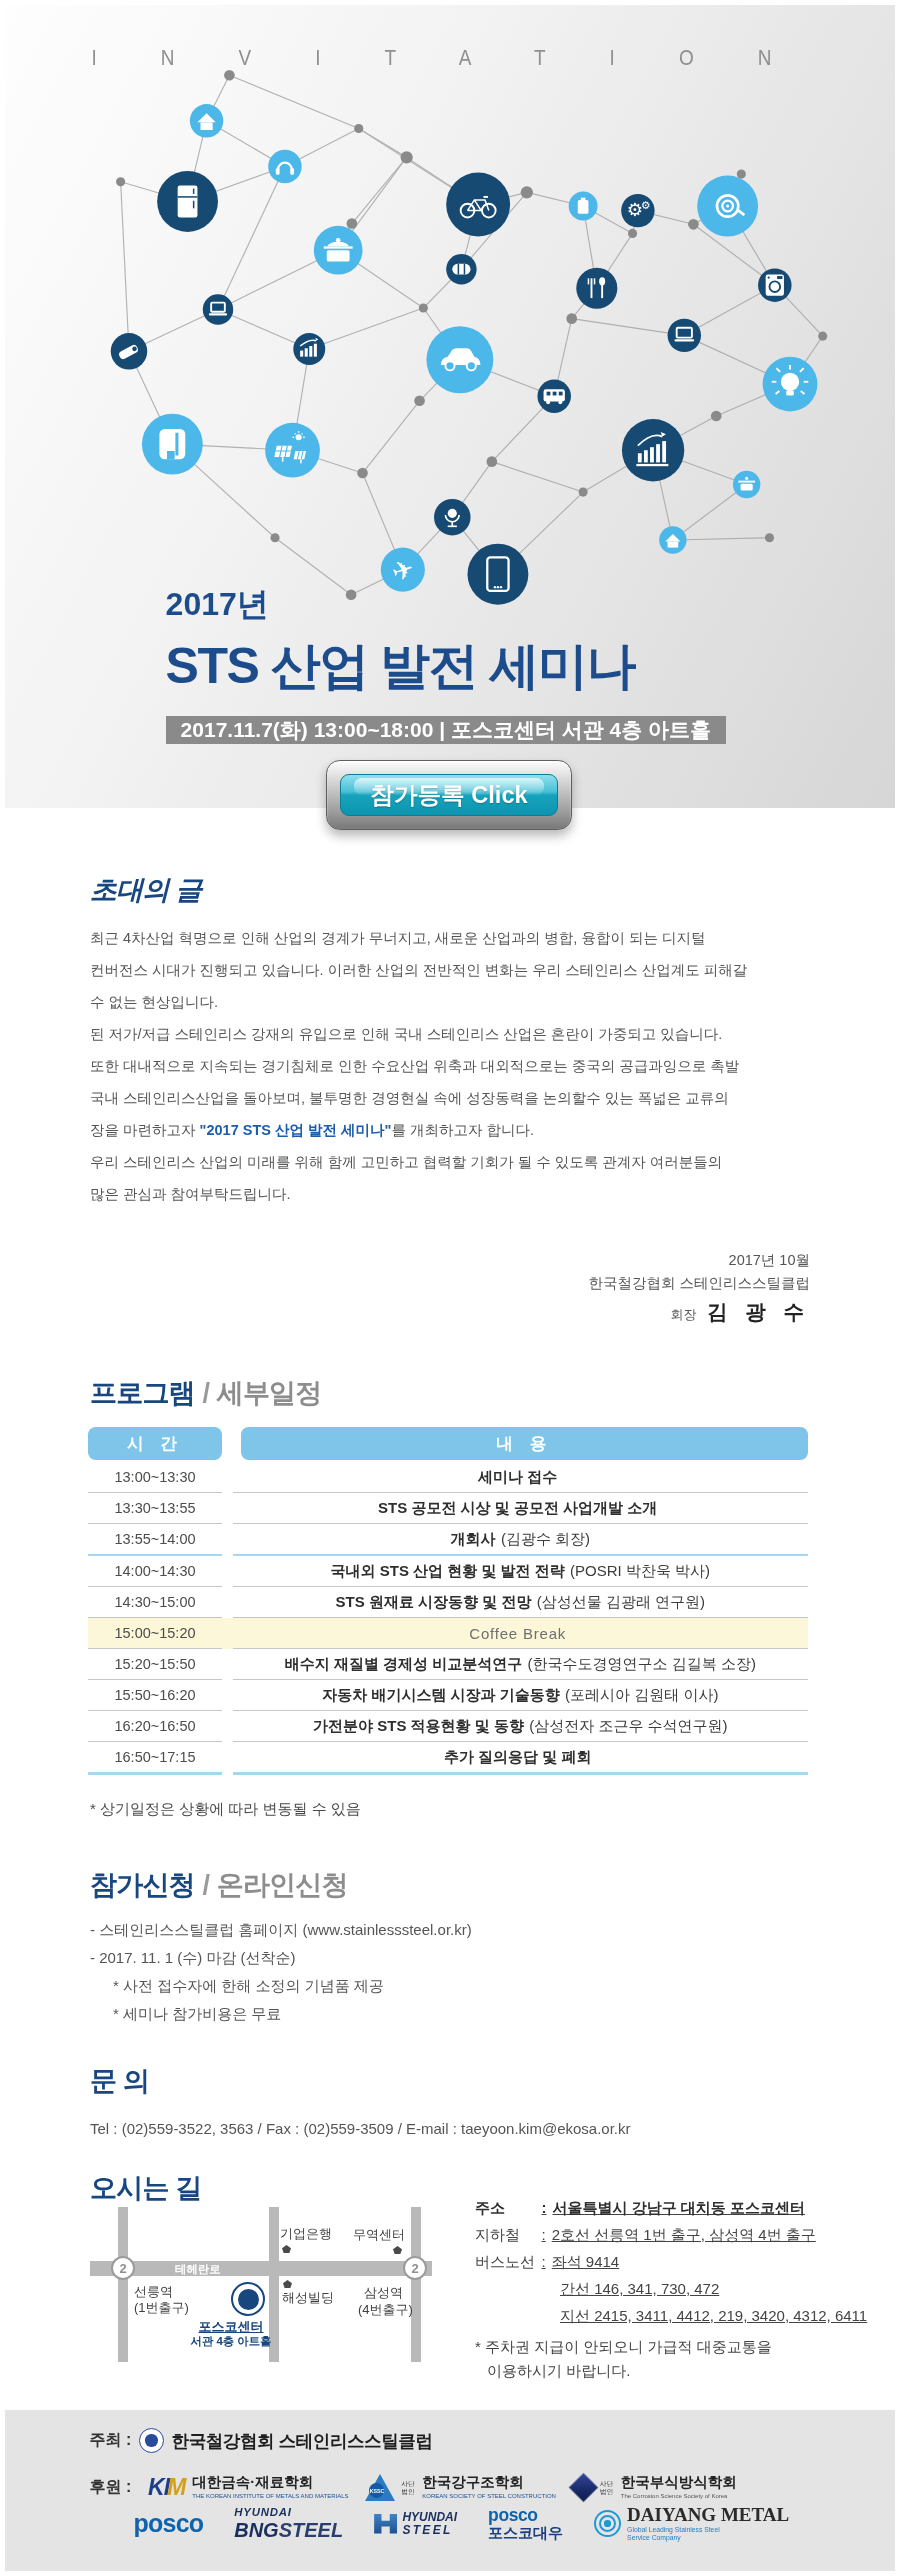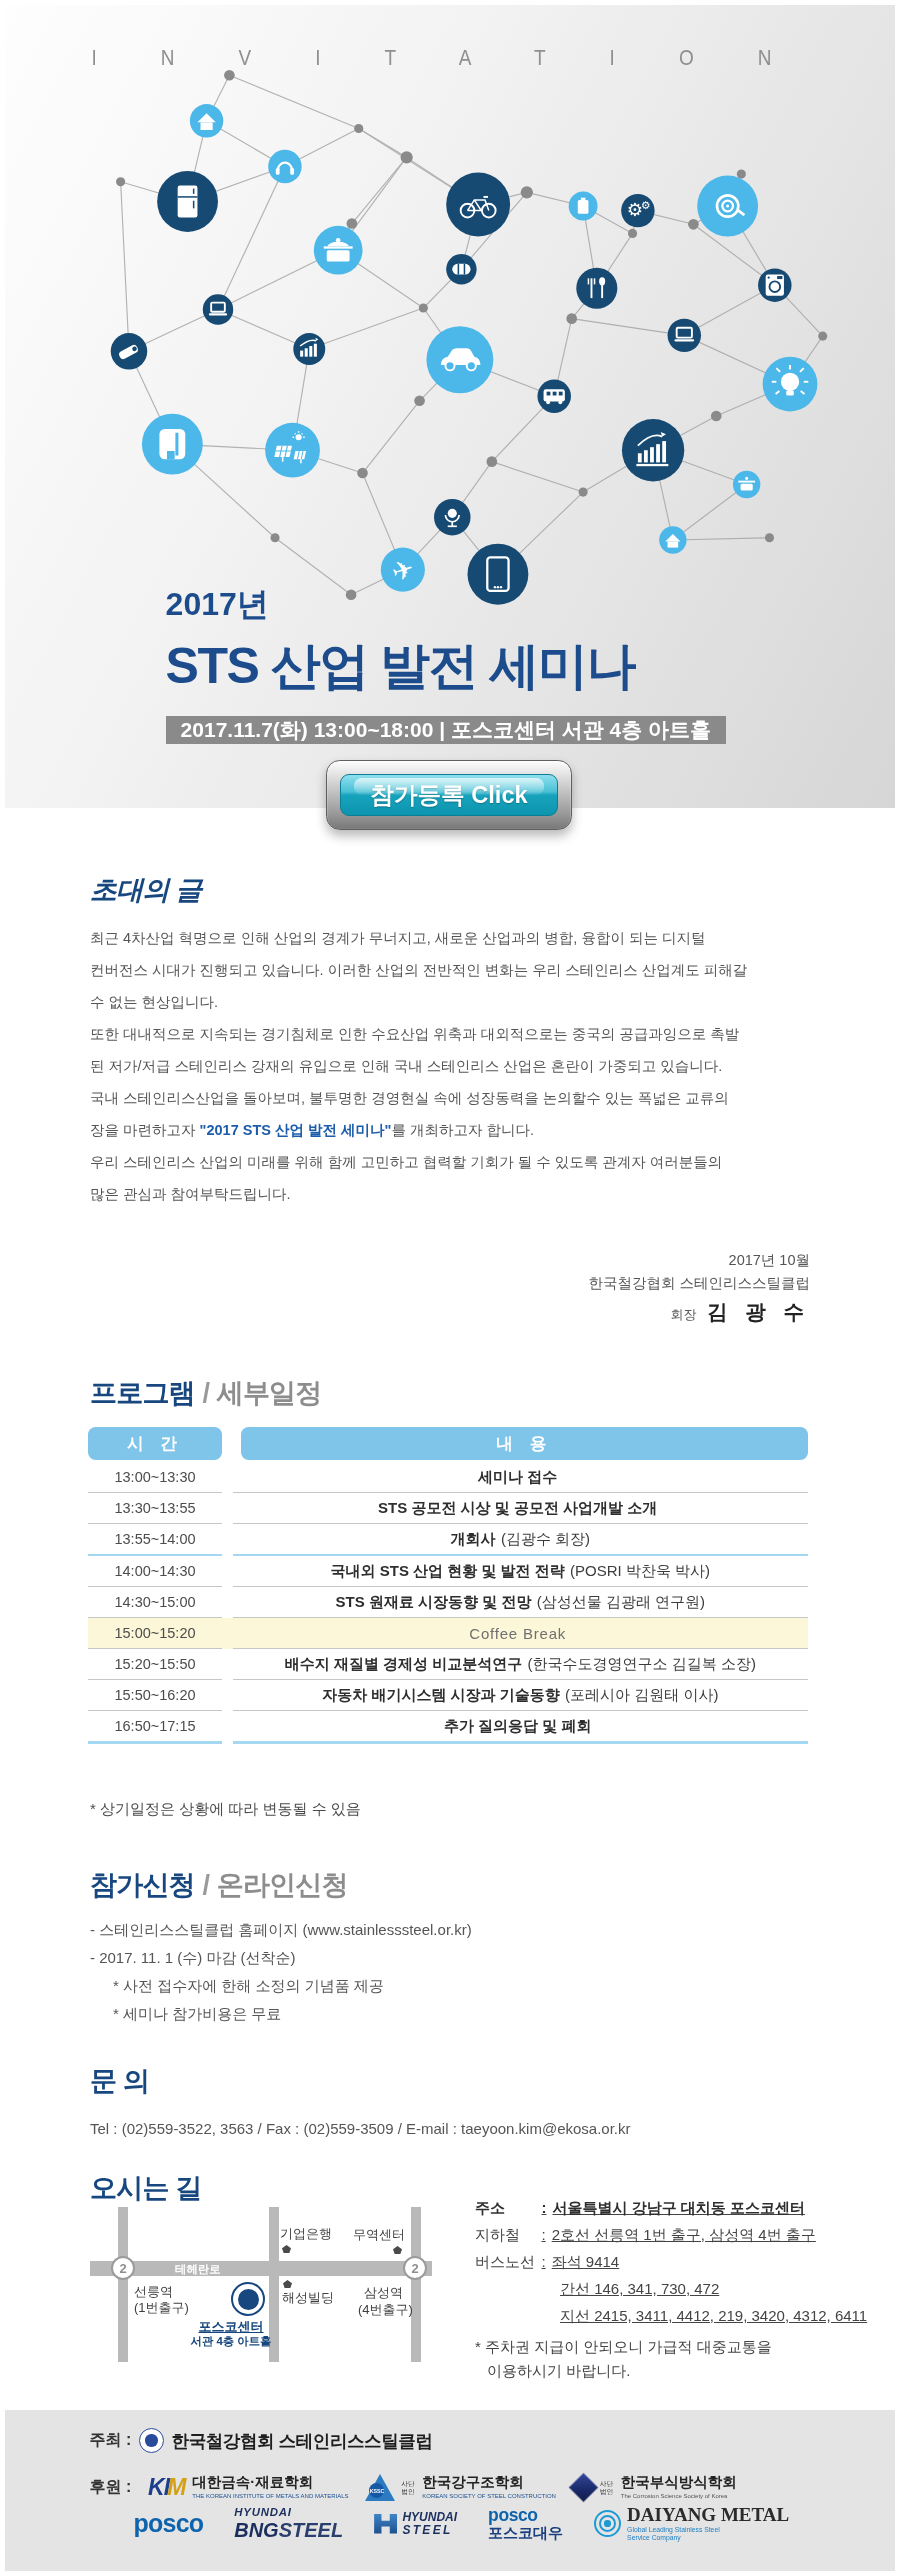--- a/index.html
+++ b/index.html
@@ -456,22 +456,22 @@
 
   <div class="reg-wrap">
     <div class="reg-btn">참가등록 Click</div>
   </div>
 
   <div class="sec-h" style="top:872px;font-style:italic;">초대의 글</div>
   <div class="invite-par">
     <div class="ln">최근 4차산업 혁명으로 인해 산업의 경계가 무너지고, 새로운 산업과의 병합, 융합이 되는 디지털</div>
     <div class="ln">컨버전스 시대가 진행되고 있습니다. 이러한 산업의 전반적인 변화는 우리 스테인리스 산업계도 피해갈</div>
     <div class="ln">수 없는 현상입니다.</div>
+    <div class="ln">된 저가/저급 스테인리스 강재의 유입으로 인해 국내 스테인리스 산업은 혼란이 가중되고 있습니다.</div>
     <div class="ln">또한 대내적으로 지속되는 경기침체로 인한 수요산업 위축과 대외적으로는 중국의 공급과잉으로 촉발</div>
-    <div class="ln">된 저가/저급 스테인리스 강재의 유입으로 인해 국내 스테인리스 산업은 혼란이 가중되고 있습니다.</div>
     <div class="ln">국내 스테인리스산업을 돌아보며, 불투명한 경영현실 속에 성장동력을 논의할수 있는 폭넓은 교류의</div>
     <div class="ln"><span>장을 마련하고자 </span><span class="hl">"2017 STS 산업 발전 세미나"</span><span>를 개최하고자 합니다.</span></div>
     <div class="ln">우리 스테인리스 산업의 미래를 위해 함께 고민하고 협력할 기회가 될 수 있도록 관계자 여러분들의</div>
     <div class="ln">많은 관심과 참여부탁드립니다.</div>
   </div>
   <div class="signature">
     <div class="sign-date">2017년 10월</div>
     <div class="sign-org">한국철강협회 스테인리스스틸클럽</div>
     <div class="sign-name-row">
       <span class="sign-role">회장</span><span class="sign-name">김 광 수</span>
@@ -533,20 +533,27 @@
       <div class="pcell content">
           <span>배수지 재질별 경제성 비교분석연구</span>
           <span class="pspeaker">(한국수도경영연구소 김길복 소장)</span>
         </div>
     </div>
     <div class="prow">
       <div class="pcell time">15:50~16:20</div>
       <div class="pcell content">
           <span>자동차 배기시스템 시장과 기술동향</span>
           <span class="pspeaker">(포레시아 김원태 이사)</span>
+        </div>
+    </div>
+    <div class="prow">
+      <div class="pcell time">16:20~16:50</div>
+      <div class="pcell content">
+          <span>가전분야 STS 적용현황 및 동향</span>
+          <span class="pspeaker">(삼성전자 조근우 수석연구원)</span>
         </div>
     </div>
     <div class="prow last">
       <div class="pcell time">16:50~17:15</div>
       <div class="pcell content">
           <span>추가 질의응답 및 폐회</span>
           <span class="pspeaker"></span>
         </div>
     </div>
   </div>

